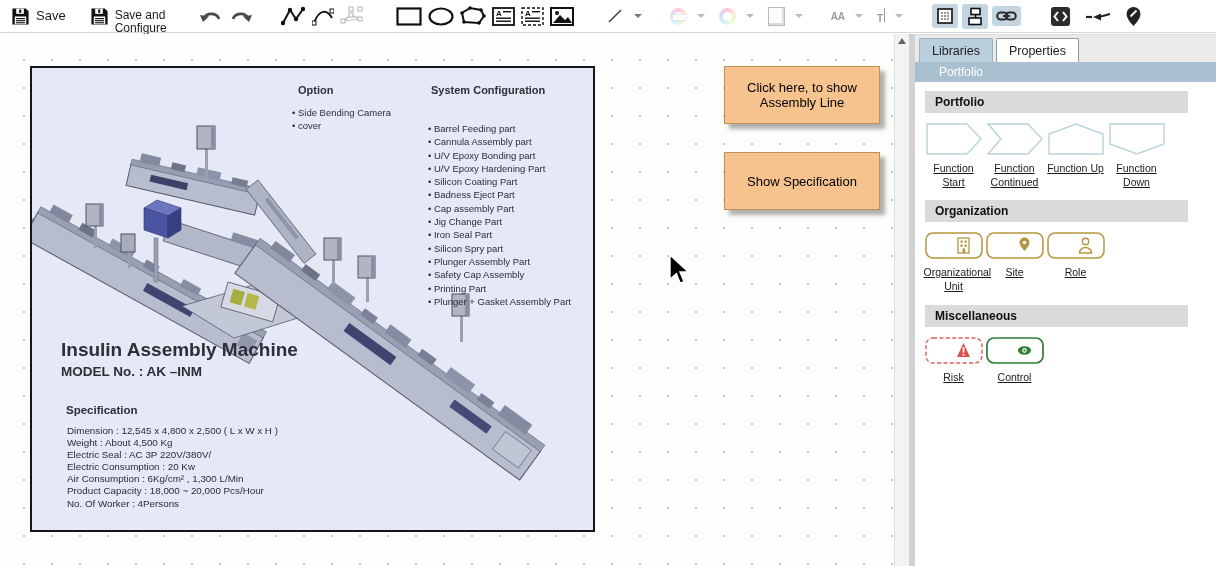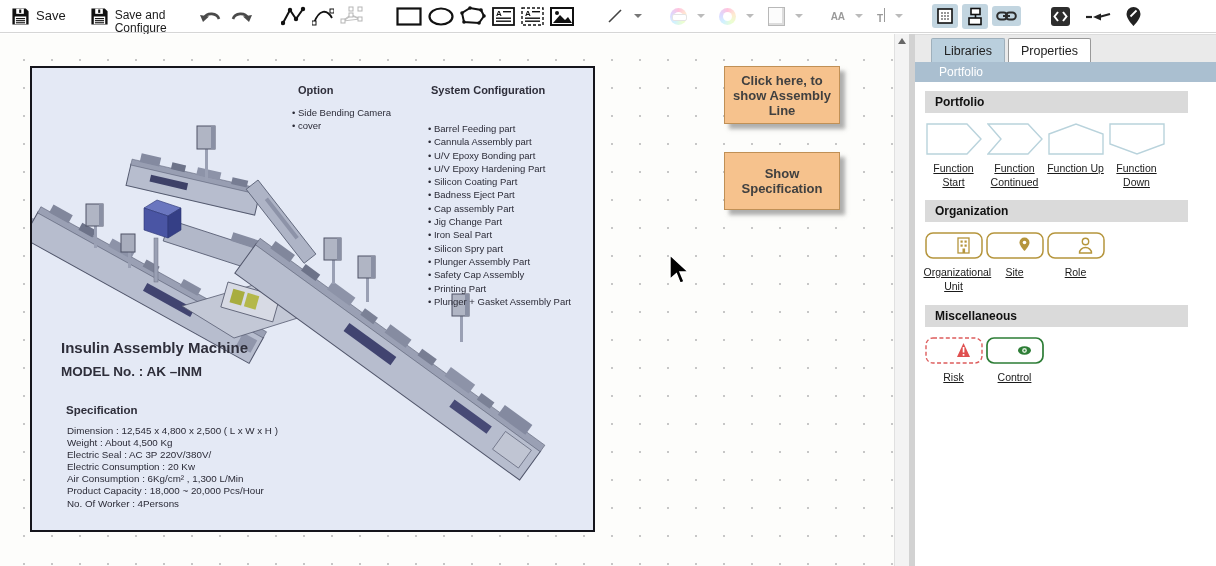--- a/index.html
+++ b/index.html
@@ -41,41 +41,41 @@
 
   
   .img-panel { position:absolute; left:30px; top:32px; width:565px; height:466px;
                background:#e4e9f5; border:2px solid #15151c; }
   .img-panel .txt { position:absolute; color:#2e2e3a; }
   .p-title { font-weight:bold; font-size:11px; color:#22222e; }
   .p-list { list-style:none; font-size:9.5px; color:#2b2b37; }
   .p-list li { line-height:13.3px; white-space:nowrap; }
   .p-list li::before { content:"• "; }
   .opt-list li { line-height:13px; }
-  .machine-title { font-weight:bold; font-size:15px; color:#2b2b38;text-align:center; }
+  .machine-title { font-weight:bold; font-size:19px; color:#2b2b38;text-align:center; }
   .model-no { font-weight:bold; font-size:13.5px; color:#e7271d; }
   .spec-title { font-weight:bold; font-size:11.5px; color:#22222e; }
   .spec-list { list-style:none; font-size:9.8px; color:#2b2b37; }
   .spec-list li { line-height:12.1px; white-space:nowrap; }
 
   
-  .cv-btn { position:absolute; width:116px; height:58px; background:#f6c28d;
+  .cv-btn { position:absolute; width:156px; height:58px; background:#f6c28d;
             border:1px solid #c09056; box-shadow:5px 5px 4px rgba(110,110,110,.55);
             display:flex; align-items:center; justify-content:center; text-align:center;
-            font-size:13px; color:#404040; padding:4px 8px; cursor:pointer;font-weight:bold; }
+            font-size:13px; color:#000000; padding:4px 8px; cursor:pointer; }
   .cv-btn1 { left:724px; top:32px; }
   .cv-btn2 { left:724px; top:118px; }
 
   .cursor-wrap { position:absolute; left:668px; top:220px; pointer-events:none; }
 
   
   .sidebar { position:absolute; left:909px; top:34px; width:307px; height:532px;
              background:#fff; border-left:6px solid #d2d2d2; }
   .tabs { height:28px; background:#eaeaea; display:flex; align-items:flex-end;
-          padding-left:16px; border-top:1px solid #dcdcdc; }
+          padding-left:4px; border-top:1px solid #dcdcdc; }
   .tab { font-size:12.5px; padding:5px 12px 4px; border:1px solid #9fb0bc; border-bottom:none;
          border-radius:2px 2px 0 0; margin-right:3px; cursor:pointer; }
   .tab.active { background:#bacfdd; color:#222; }
   .tab.inactive { background:#fff; color:#222; border-color:#999;text-align:center; }
   .panel-header { height:20px; background:#aabfd0; color:#fff; font-size:12px;
                   line-height:20px; padding-left:24px; }
   .section-bar { margin:9px 28px 0 10px; height:22px; background:#dadada; color:#111;
                  font-size:12px; font-weight:600; line-height:22px; padding-left:10px; }
   .items-row { display:flex; padding:10px 0 2px 8px; }
   .lib-item { width:61px; display:flex; flex-direction:column; align-items:center; cursor:pointer; }

